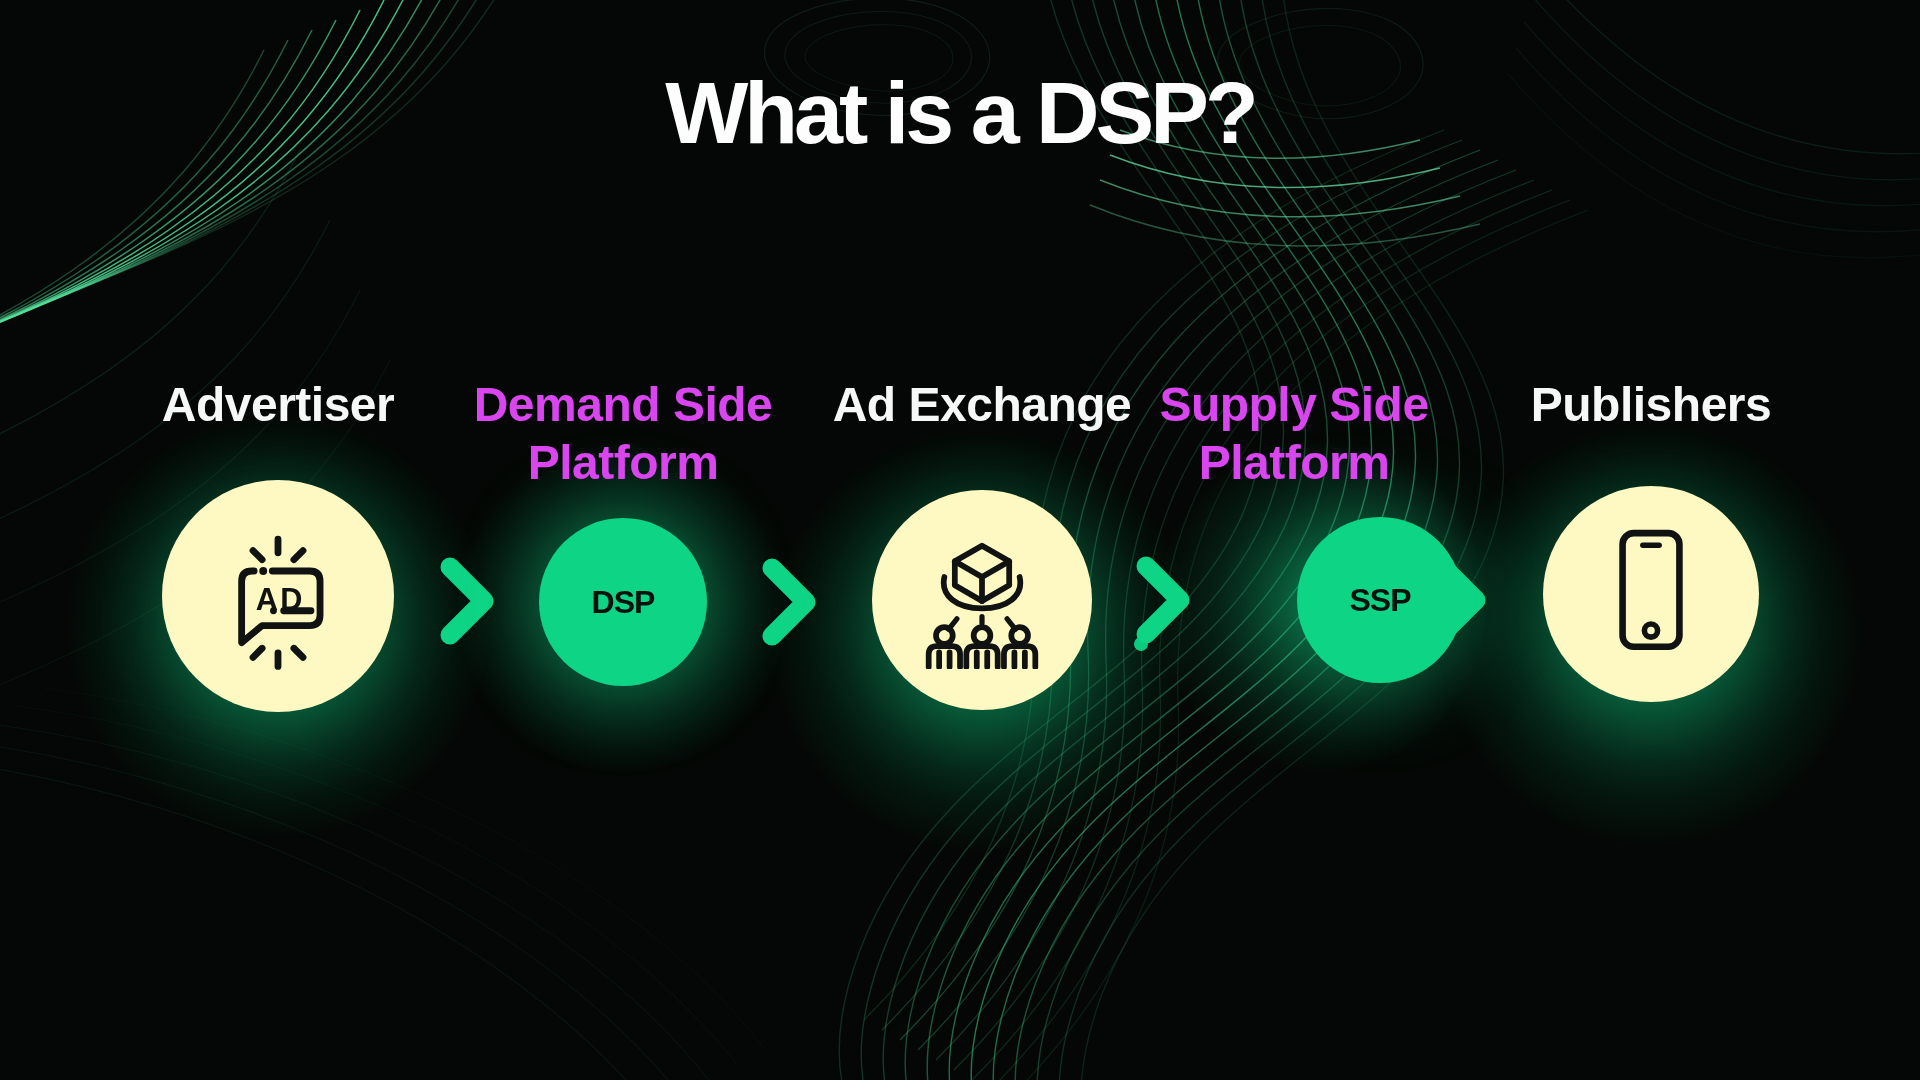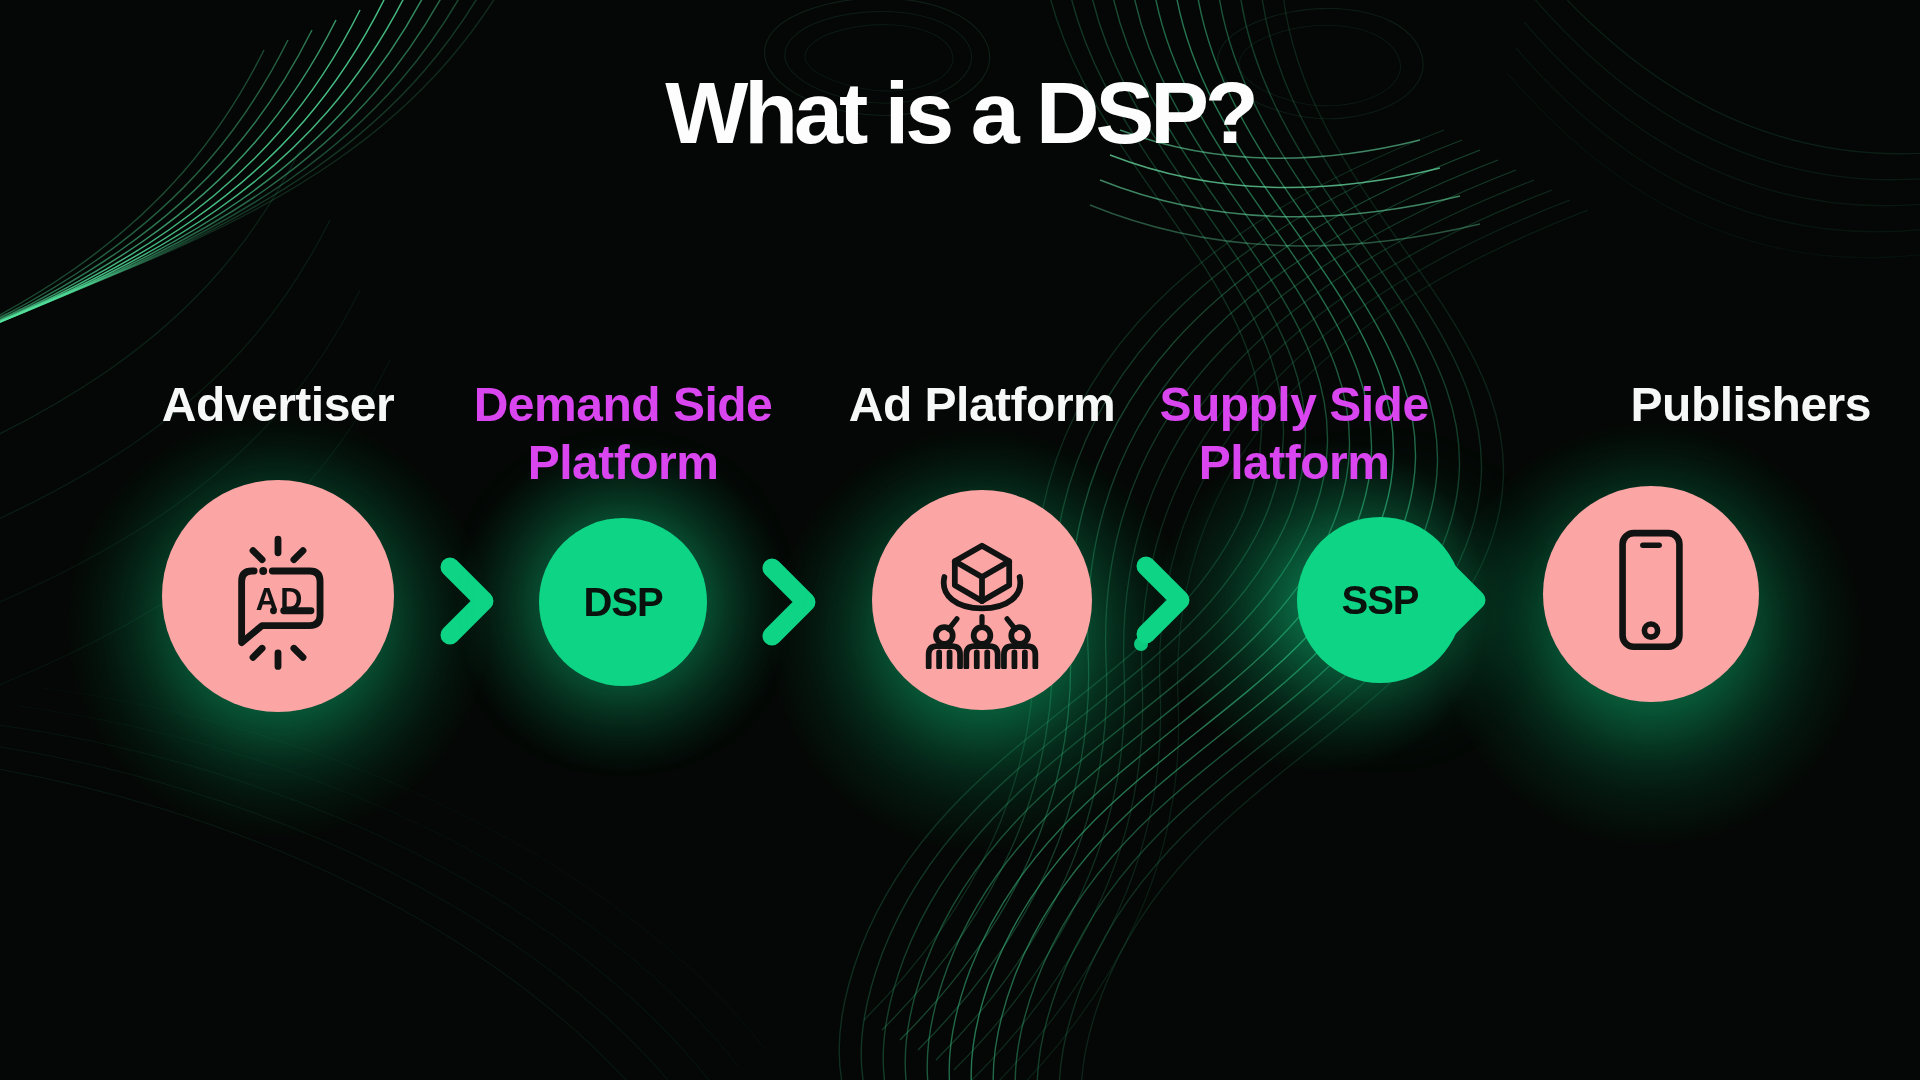--- a/index.html
+++ b/index.html
@@ -28,33 +28,33 @@
   .label-green{color:#d946ef;}
   .glow{
     position:absolute;z-index:1;border-radius:50%;
     background:radial-gradient(circle, rgba(18,216,137,0.40) 0%, rgba(18,216,137,0.12) 46%, rgba(18,216,137,0) 72%);
   }
   .circle{
     position:absolute;z-index:2;border-radius:50%;
     display:flex;align-items:center;justify-content:center;
   }
   .circle-white{
-    background:#fca5a5;
+    background:#fef9c3;
     box-shadow:0 22px 80px rgba(14,213,134,0.30);
   }
   .circle-green{
     background:#0ed586;
     box-shadow:0 0 80px 12px rgba(14,213,134,0.32);
   }
   .abbr{
-    font-size:40px;font-weight:800;letter-spacing:-1px;color:#0a120e;
+    font-size:32px;font-weight:800;letter-spacing:-1px;color:#0a120e;
   }
   .chev{position:absolute;z-index:2;}
   
-  .lab1{left:58px;}  .lab2{left:403px;} .lab3{left:762px;} .lab4{left:1074px;} .lab5{left:1431px;text-align:right;}
+  .lab1{left:58px;}  .lab2{left:403px;} .lab3{left:762px;} .lab4{left:1074px;} .lab5{left:1431px;}
   .cir1{left:162px;top:480px;width:232px;height:232px;}
   .cir2{left:539px;top:518px;width:168px;height:168px;}
   .cir3{left:872px;top:490px;width:220px;height:220px;}
   .cir4{left:1297px;top:517px;width:166px;height:166px;}
   .cir5{left:1543px;top:486px;width:216px;height:216px;}
   .glo1{left:68px; top:416px;width:420px;height:420px;}
   .glo2{left:458px;top:442px;width:330px;height:330px;}
   .glo3{left:772px;top:430px;width:420px;height:420px;}
   .glo4{left:1157px;top:441px;width:330px;height:330px;}
   .glo5{left:1441px;top:424px;width:420px;height:420px;}
@@ -166,21 +166,21 @@
   <div class="glow glo5"></div>
 
   <div class="label label-white lab1">
     <span>Advertiser</span>
   </div>
   <div class="label label-green lab2">
     <span>Demand Side</span>
     <span>Platform</span>
   </div>
   <div class="label label-white lab3">
-    <span>Ad Platform</span>
+    <span>Ad Exchange</span>
   </div>
   <div class="label label-green lab4">
     <span>Supply Side</span>
     <span>Platform</span>
   </div>
   <div class="label label-white lab5">
     <span>Publishers</span>
   </div>
 
   <div class="circle circle-white cir1">

